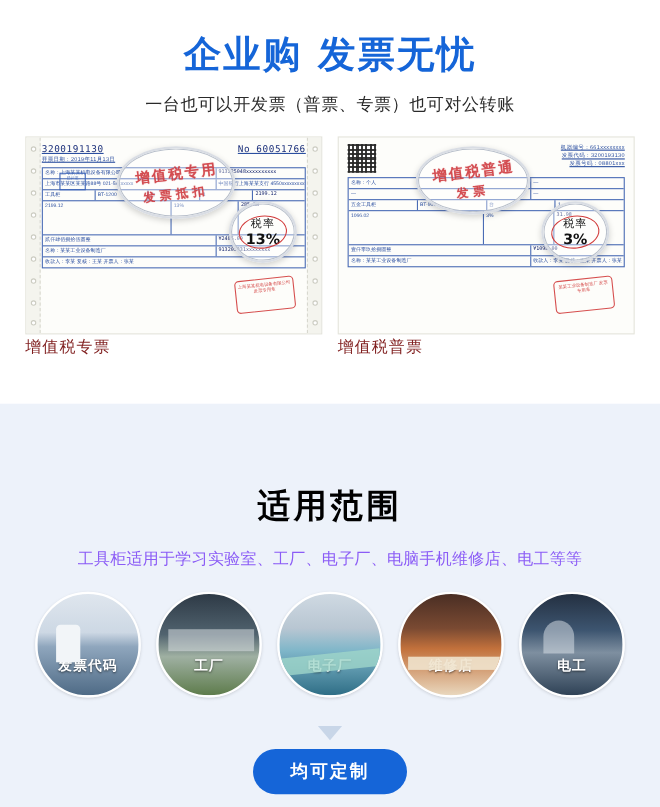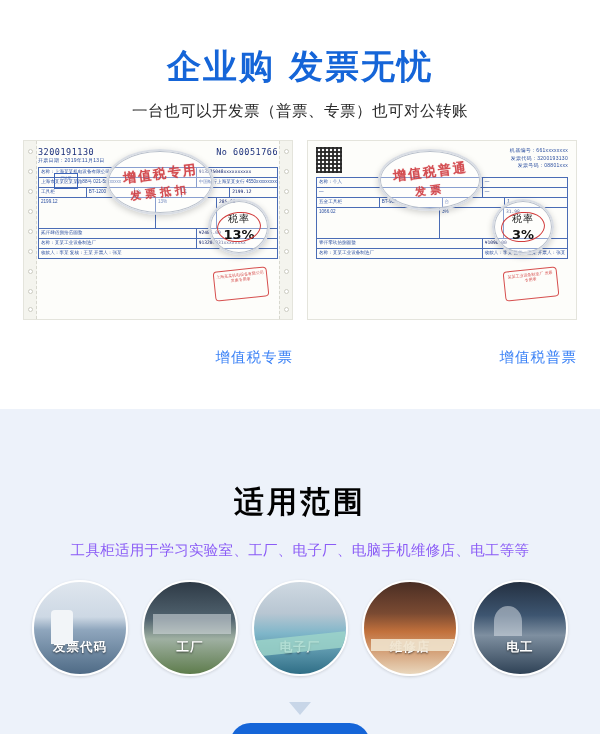--- a/index.html
+++ b/index.html
@@ -6,21 +6,21 @@
   body {
     width: 600px;
     height: 734px;
     background: #ffffff;
     font-family: "Liberation Sans", sans-serif;
     overflow: hidden;
     position: relative;
   }
 
   
-  .sec-invoice { padding-top: 48px; }
+  .sec-invoice { padding-top: 32px; }
 
   .head-title {
     text-align: center;
     font-size: 34px;
     font-weight: bold;
     color: #1565d8;
     letter-spacing: 2px;
     line-height: 1.1;
   }
   .head-title .t2 { margin-left: 14px; }
@@ -57,21 +57,21 @@
   .perf.right { right: 0; border-left: 1px dashed #d8d8cf; }
   .perf i {
     position: absolute; left: 4px; width: 5px; height: 5px;
     border-radius: 50%; background: #ffffff; border: 1px solid #ccccc2;
   }
 
   .inv-body { position: absolute; left: 14px; right: 14px; top: 6px; bottom: 6px; }
 
   .inv-head-line {
     font-size: 5px; color: #2b4fa0; letter-spacing: .3px;
-    display: flex; justify-content: space-between;
+    display: flex; justify-content: space-between; text-decoration: underline;
   }
   .inv-big-no {
     font-family: "DejaVu Sans Mono", monospace;
     font-size: 8.5px; color: #1b2f7a; letter-spacing: .5px;
   }
   .qr {
     width: 26px; height: 26px; background:
       repeating-linear-gradient(0deg,#1a1a1a 0 2px,#fff 2px 4px),
       repeating-linear-gradient(90deg,#1a1a1a 0 2px,#fff 2px 4px);
     background-blend-mode: multiply;
@@ -132,22 +132,22 @@
     padding: 2px; text-align: center; opacity: .9;
   }
   .blue-stamp {
     position: absolute; left: 16px; top: 26px;
     width: 24px; height: 16px; border: 1px solid #3b63b8;
     color: #3b63b8; font-size: 3.6px; text-align: center; line-height: 1.3;
     padding-top: 2px;
   }
 
   .inv-caption {
-    text-align: right; font-size: 14.5px; color: #3b82f6;
-    margin-top: 28px; letter-spacing: 1px;
+    text-align: left; font-size: 14.5px; color: #7f1d1d;
+    margin-top: 2px; letter-spacing: 1px;
   }
 
   
   .sec-scope {
     margin-top: 42px;
     background: #edf2fa;
     padding: 30px 0 34px;
     position: relative;
   }
   .scope-title {

